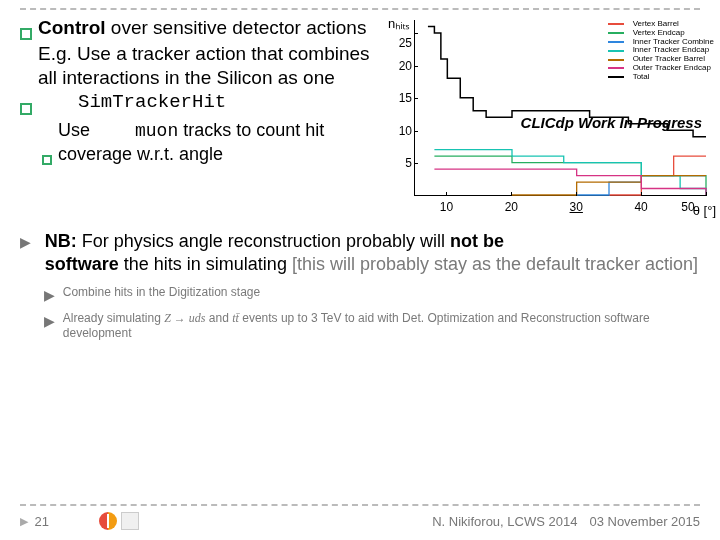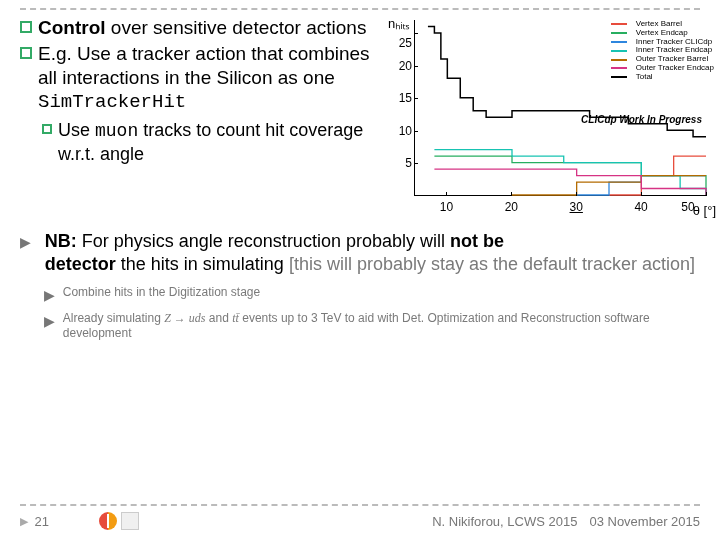--- a/index.html
+++ b/index.html
@@ -3,41 +3,41 @@
 <meta charset="utf-8">
 <style>
   * { box-sizing: border-box; margin: 0; padding: 0; }
   html, body { width: 720px; height: 540px; font-family: Arial, sans-serif; background: #fff; color: #000; }
   .slide { width: 720px; height: 540px; position: relative; padding: 8px 20px 0 20px; }
   .title { font-size: 26px; font-weight: 400; color: #222; padding: 2px 10px 6px 10px; }
   .hr-dash { border: none; border-top: 2px dashed #bbb; margin: 0 0 6px 0; }
   .content-row { display: flex; gap: 6px; }
   .left-col { flex: 0 0 358px; }
   .right-col { flex: 1; position: relative; }
-  .bl { display: flex; align-items: flex-start; gap: 6px; margin-bottom: 2px; }
+  .bl { display: flex; align-items: flex-end; gap: 6px; margin-bottom: 2px; }
   .sq { width: 12px; height: 12px; border: 2px solid #3a6; display: inline-block; margin-top: 5px; flex-shrink: 0; }
   .txt { font-size: 19px; line-height: 1.25; }
   .txt b { font-weight: 700; }
-  .mono { font-family: "Courier New", monospace; }
+  .mono { font-family: "Courier New", monospace; margin-left: 40px; }
   .sub { margin-left: 22px; margin-top: 4px; }
   .sub .sq { width: 10px; height: 10px; border-width: 2px; margin-top: 5px; }
   .sub .txt { font-size: 18px; }
 
   .chart { position: relative; width: 332px; height: 200px; font-size: 11px; }
   .plot { position: absolute; left: 30px; top: 4px; width: 292px; height: 176px; border-left: 1px solid #000; border-bottom: 1px solid #000; }
   .ylabel { position: absolute; left: 4px; top: -2px; font-size: 13px; }
   .xlabel { position: absolute; right: 0; bottom: -2px; font-size: 13px; }
   .ytick { position: absolute; left: 8px; width: 20px; text-align: right; font-size: 12px; }
   .xtick { position: absolute; bottom: 2px; font-size: 12px; transform: translateX(-50%); }
   .tickmark-y { position: absolute; left: 30px; width: 4px; height: 1px; background:#000; }
   .tickmark-x { position: absolute; bottom: 20px; width: 1px; height: 4px; background:#000; }
   .legend { position: absolute; right: 2px; top: 4px; font-size: 8px; line-height: 1.1; background: rgba(255,255,255,0); }
   .legend div { display: flex; align-items: center; gap: 9px; }
   .legend .sw { width: 16px; height: 2px; display: inline-block; }
-  .wip { position: absolute; right: 4px; top: 94px; font-size: 10px; font-weight: 700; font-style: italic; }
+  .wip { position: absolute; right: 4px; top: 94px; font-size: 15px; font-weight: 700; font-style: italic; }
   svg.step { position: absolute; left: 0; top: 0; width: 100%; height: 100%; overflow: visible; }
 
   .nb-wrap { margin-top: 14px; }
   .arrow { display: inline-block; font-size: 14px; color: #777; margin-right: 8px; vertical-align: top; margin-top: 4px; }
   .nb { font-size: 18px; line-height: 1.3; color: #7a7a7a; padding-left: 6px; }
   .nb .blk { color: #000; }
   .nb-line1 { color: #000; }
   .indent { margin-left: 24px; margin-top: 8px; display: flex; }
   .indent .arrow { margin-top: 2px; }
   .indent-txt { font-size: 12px; color: #7a7a7a; line-height: 1.3; }
@@ -103,21 +103,21 @@
             <div>
               <span class="sw" style="background: rgb(231, 76, 60);"></span>
               <span>Vertex Barrel</span>
             </div>
             <div>
               <span class="sw" style="background: rgb(39, 174, 96);"></span>
               <span>Vertex Endcap</span>
             </div>
             <div>
               <span class="sw" style="background: rgb(46, 134, 222);"></span>
-              <span>Inner Tracker CLICdp</span>
+              <span>Inner Tracker Combine</span>
             </div>
             <div>
               <span class="sw" style="background: rgb(23, 195, 178);"></span>
               <span>Inner Tracker Endcap</span>
             </div>
             <div>
               <span class="sw" style="background: rgb(179, 107, 0);"></span>
               <span>Outer Tracker Barrel</span>
             </div>
             <div>
@@ -156,21 +156,21 @@
           </div>
       </div>
     </div>
   </div>
 
   <div class="nb-wrap">
     <div style="display:flex;">
       <span class="arrow">▶</span>
       <div class="nb">
         <span class="nb-line1"><b>NB:</b><span> For physics angle reconstruction probably will </span><b>not be</b></span><br>
-        <span class="blk"><b>detector</b><span> the hits in simulating</span></span><span> [this will probably stay as the default tracker action]</span>
+        <span class="blk"><b>software</b><span> the hits in simulating</span></span><span> [this will probably stay as the default tracker action]</span>
       </div>
     </div>
     <div class="indent">
       <span class="arrow">▶</span>
       <div class="indent-txt">Combine hits in the Digitization stage</div>
     </div>
     <div class="indent">
       <span class="arrow">▶</span>
       <div class="indent-txt">
         <span>Already simulating </span><span class="mathit">Z → uds</span><span> and </span><span class="mathit">tt̄</span><span> events up to 3 TeV to aid with Det. Optimization and Reconstruction software development</span>
@@ -181,18 +181,18 @@
   <div class="footer">
     <hr class="footer-hr">
     <div class="footer-row">
       <span class="tri">▶</span>
       <span class="pageno">21</span>
       <span class="logo-box">
         <span class="logo-circ"></span>
         <span class="logo-sq"></span>
       </span>
       <span class="spacer"></span>
-      <span>N. Nikiforou, LCWS 2015</span>
+      <span>N. Nikiforou, LCWS 2014</span>
       <span style="width:12px;"></span>
       <span>03 November 2015</span>
     </div>
   </div>
 </div>
 
 </body></html>

